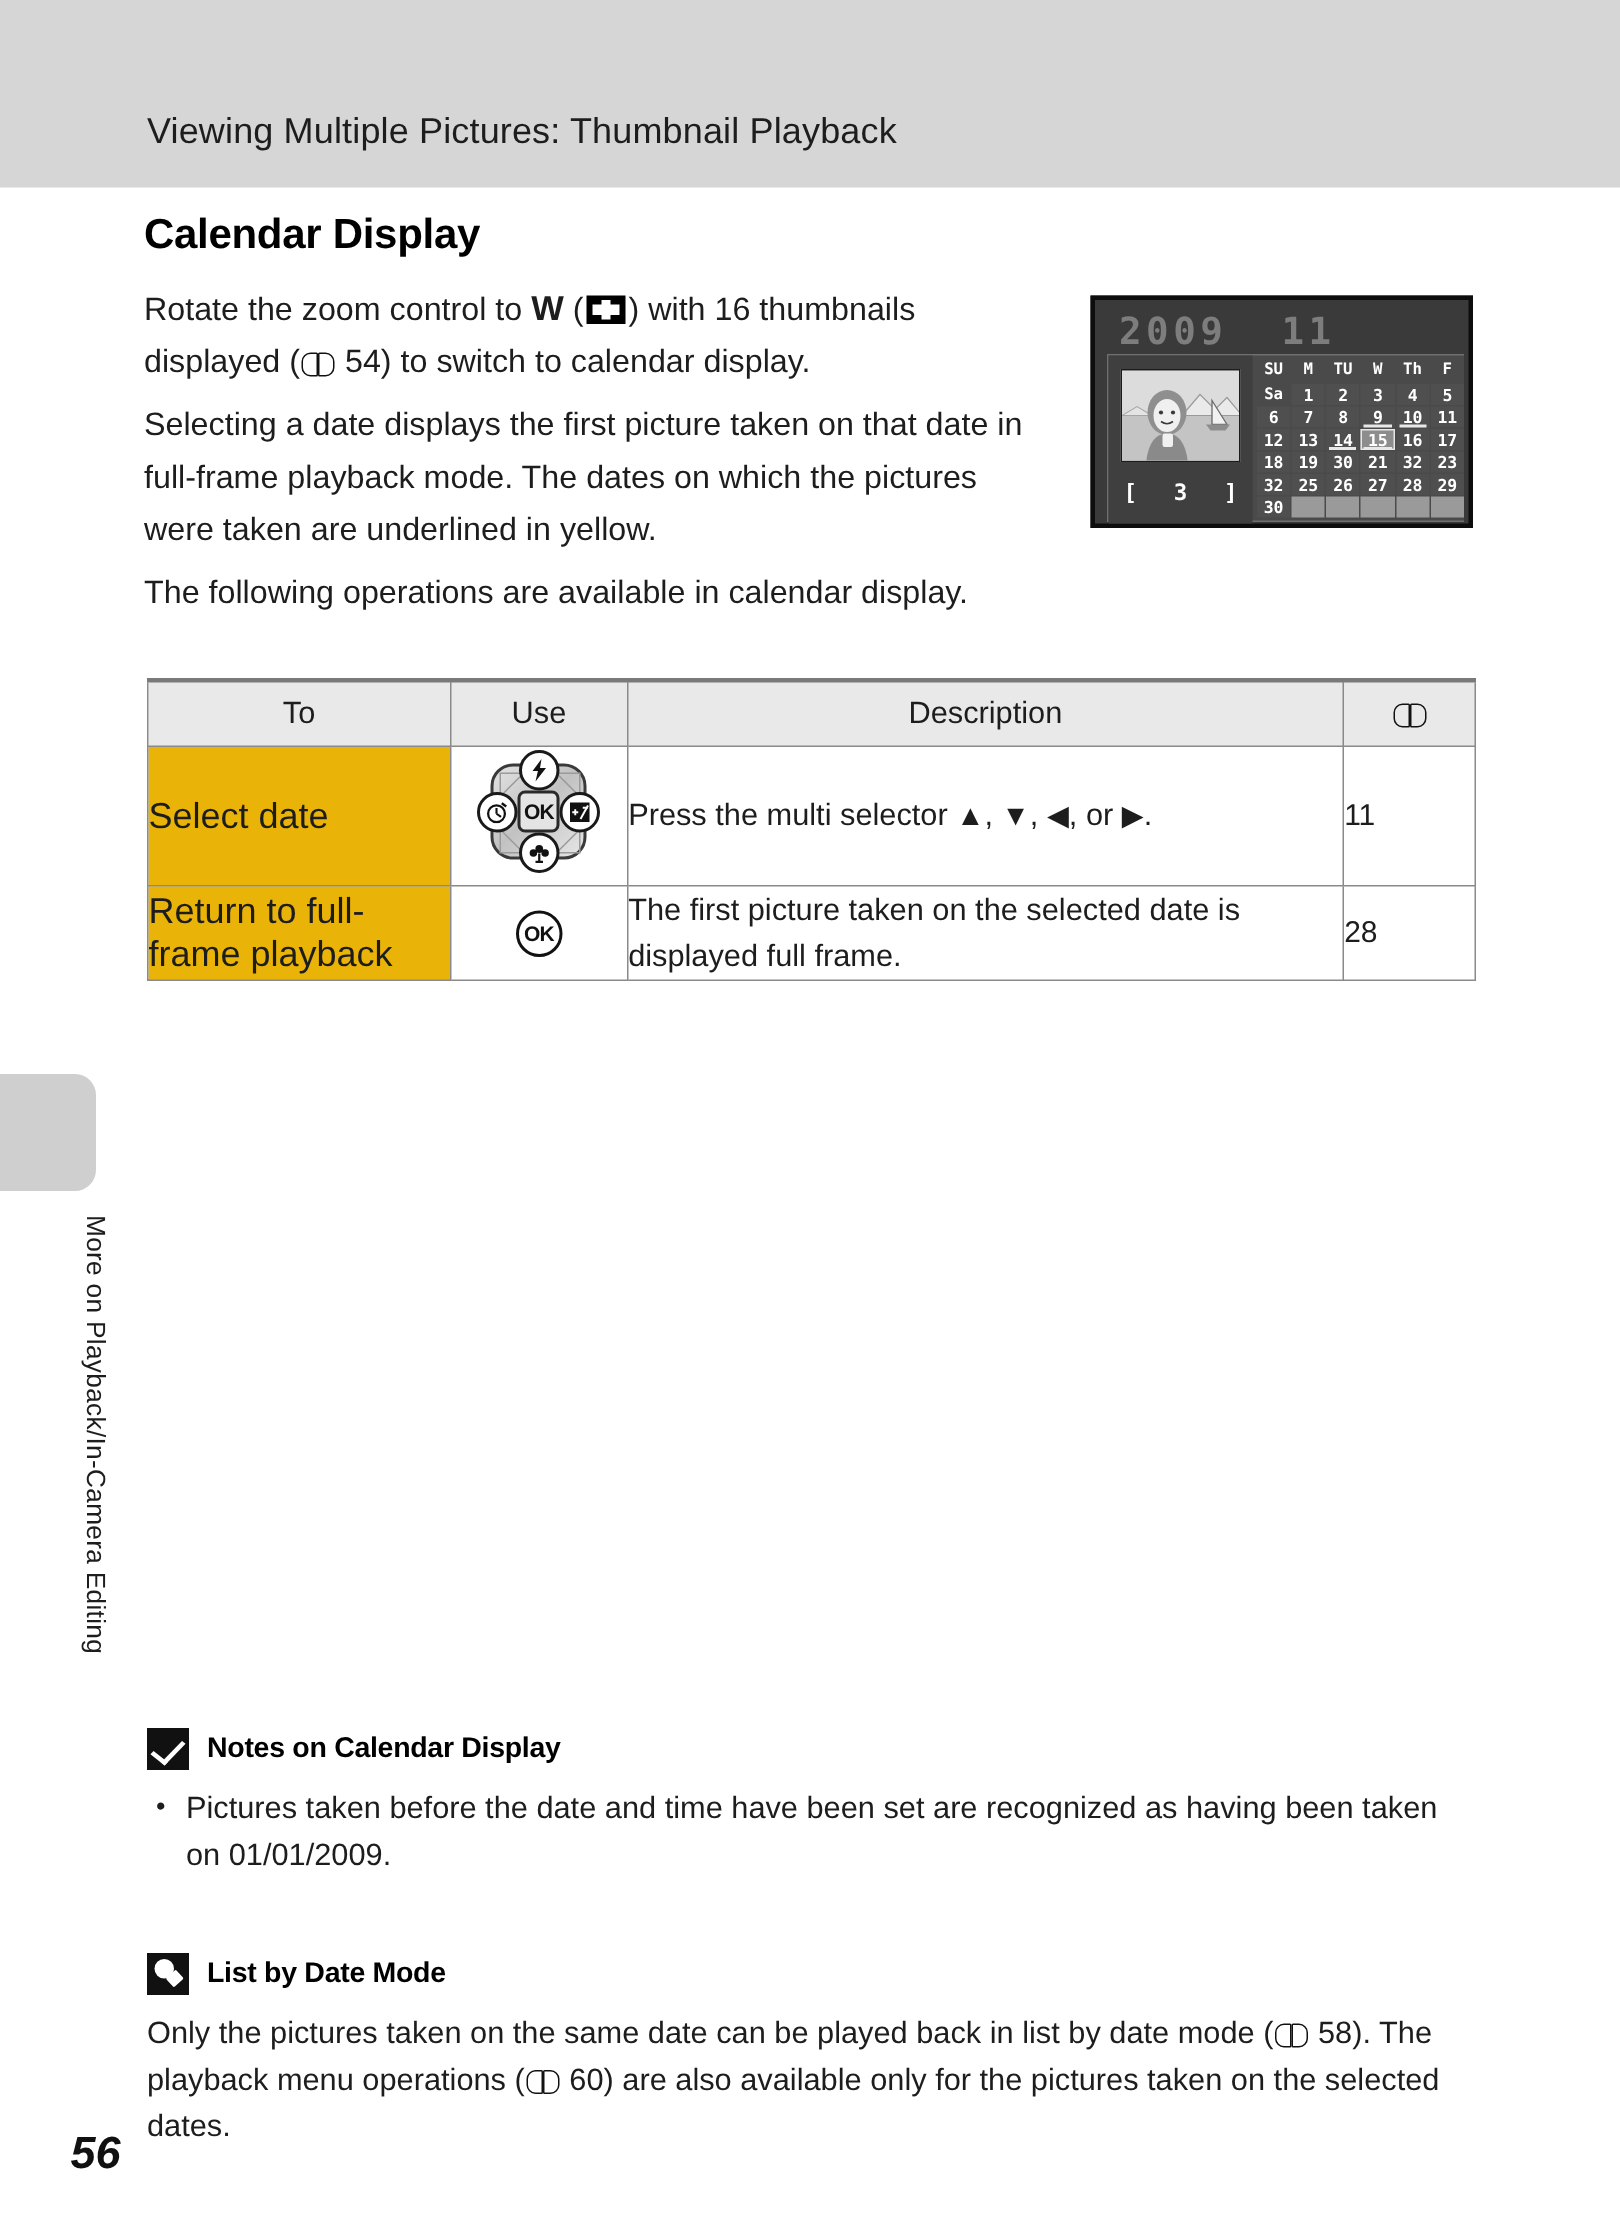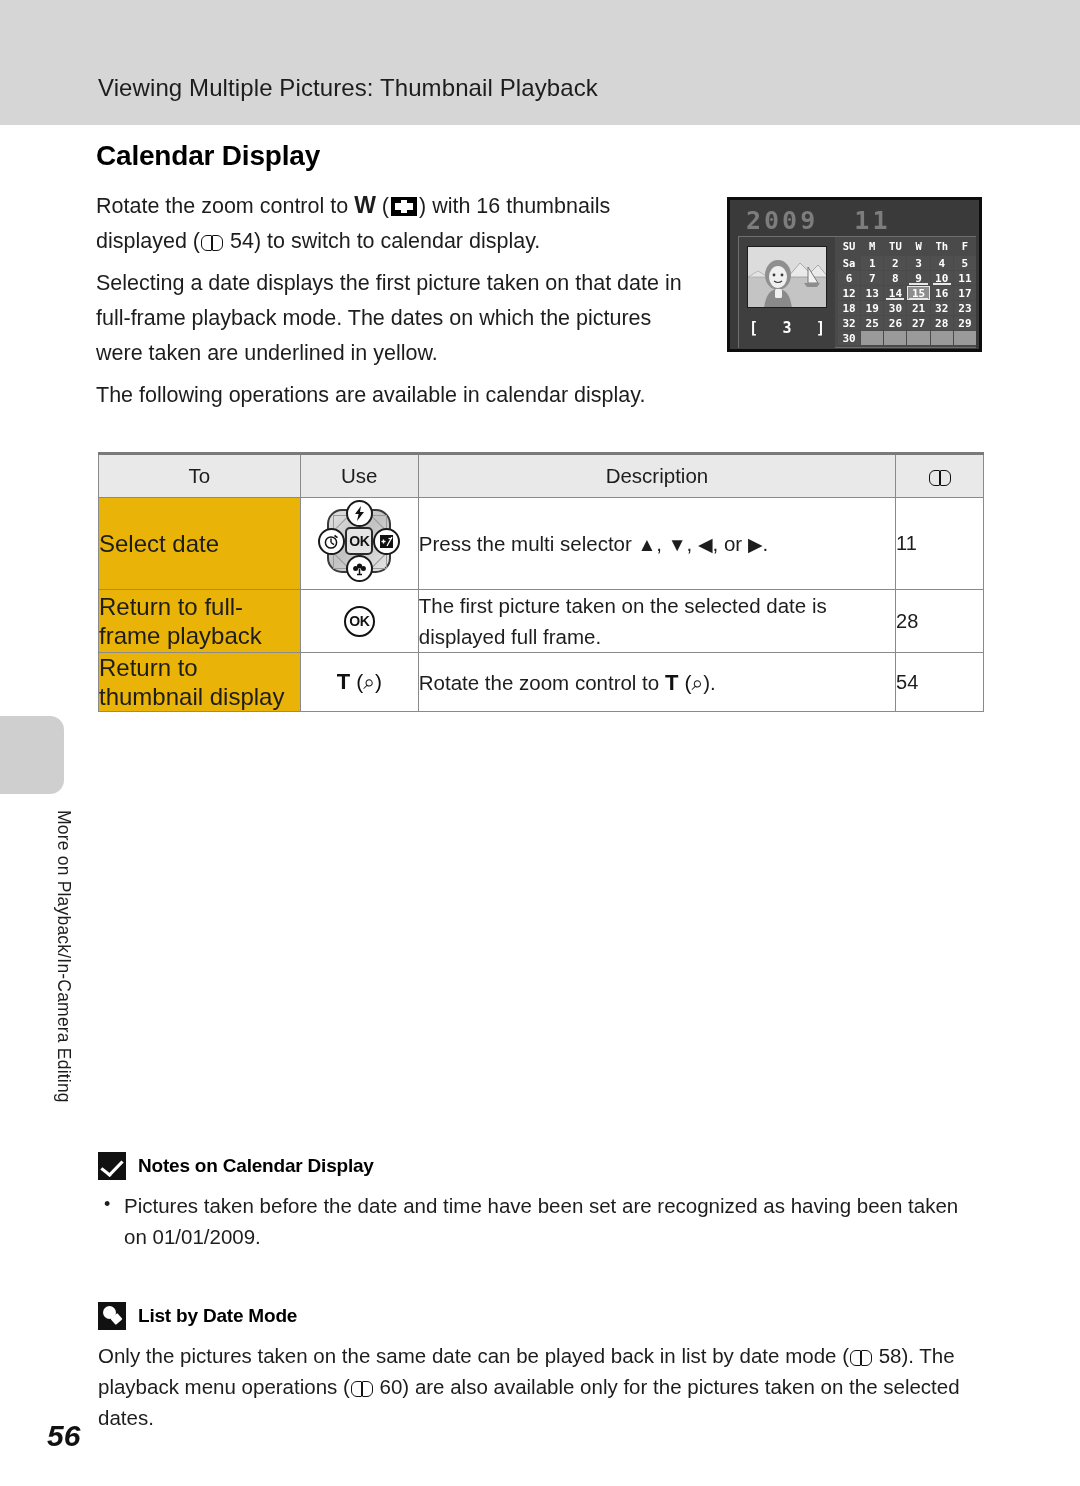--- a/index.html
+++ b/index.html
@@ -629,28 +629,20 @@
 
     <tr>
       <td class="cell-to">Return to full-frame playback</td>
       <td class="cell-use">
         <span class="ok-round">OK</span>
       </td>
       <td class="cell-desc">The first picture taken on the selected date is displayed full frame.</td>
       <td class="cell-ref">28</td>
     </tr>
 
-    <tr>
-      <td class="cell-to">Return to thumbnail display</td>
-      <td class="cell-use">
-        <span class="tzoom"><span>T</span> <span class="mag">(⌕)</span></span>
-      </td>
-      <td class="cell-desc"><span>Rotate the zoom control to </span><span class="tzoom"><span>T</span> <span class="mag">(⌕</span></span><span>).</span></td>
-      <td class="cell-ref">54</td>
-    </tr>
   </tbody>
 </table>
 
 <div class="note-block" style="top:1152px;">
   <div class="note-head">
     <span class="icon-check"></span>
     <span class="note-head-text">Notes on Calendar Display</span>
   </div>
   <ul class="bullets">
     <li>Pictures taken before the date and time have been set are recognized as having been taken on 01/01/2009.</li>

